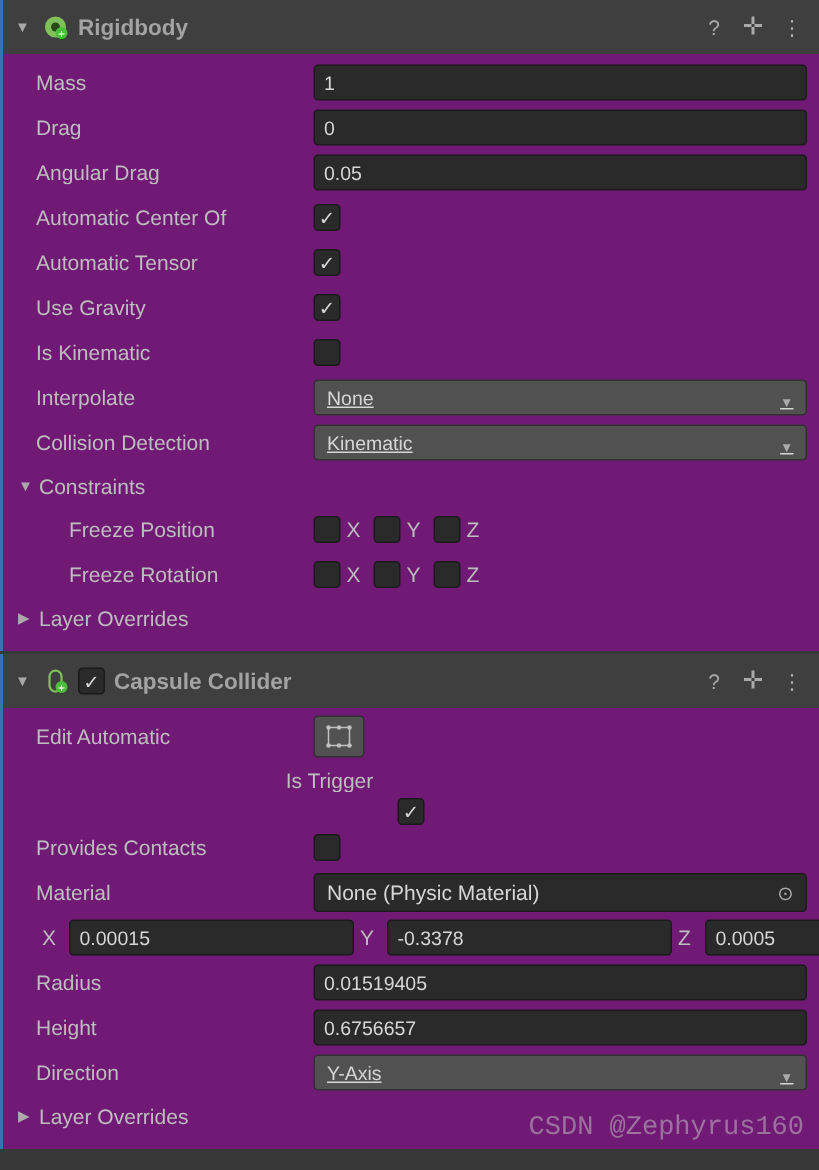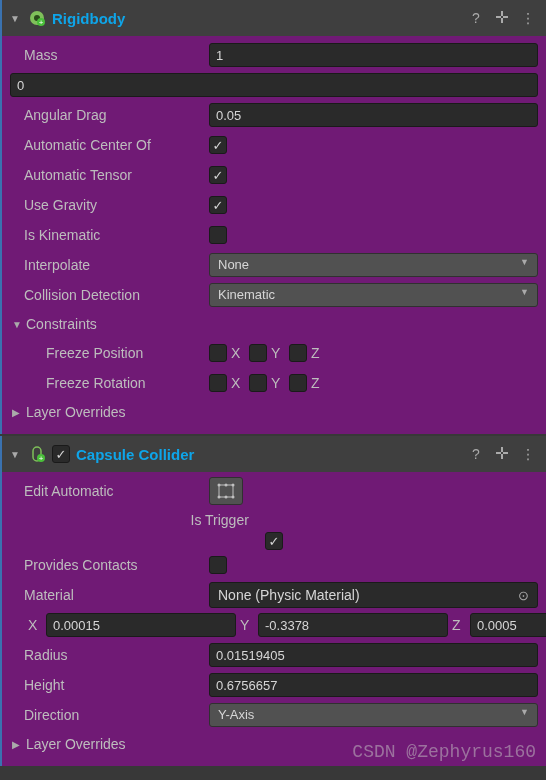--- a/index.html
+++ b/index.html
@@ -10,21 +10,21 @@
   .header {
     background: #3f3f3f;
     padding: 6px 8px;
     display: flex;
     align-items: center;
     gap: 6px;
     height: 36px;
   }
   .foldout { color: #aaa; font-size: 10px; width: 12px; cursor: pointer; }
   .comp-icon { width: 18px; height: 18px; display: flex; align-items: center; justify-content: center; }
-  .comp-title { color: #0ea5e9; font-weight: bold; font-size: 15px; flex: 1; }
+  .comp-title { color: #a3a3a3; font-weight: bold; font-size: 15px; flex: 1; }
   .hdr-btn { color: #aaa; width: 20px; text-align: center; font-size: 14px; cursor: pointer; }
   
   .body { padding: 4px 8px 8px 8px; background: #701a75; }
   .row {
     display: flex;
     align-items: center;
     min-height: 30px;
     gap: 4px;
   }
   .lbl {
@@ -53,22 +53,23 @@
   .dd {
     background: #515151;
     border: 1px solid #303030;
     border-radius: 3px;
     color: #d6d6d6;
     font-size: 13px;
     padding: 3px 8px;
     height: 24px;
     flex: 1;
     display: flex;
-    align-items: flex-start;
+    align-items: flex-end;
     justify-content: space-between;
+    text-decoration: underline;
   }
   .dd-arrow { font-size: 9px; color: #aaa; }
   
   .cb {
     width: 18px; height: 18px;
     background: #2a2a2a;
     border: 1px solid #1a1a1a;
     border-radius: 3px;
     display: flex;
     align-items: center;
@@ -148,20 +149,21 @@
         </svg>
     </span>
     <span class="hdr-btn">⋮</span>
   </div>
   <div class="body">
     <div class="row">
       <span class="lbl">Mass</span>
       <input class="num-input" value="1" style="">
     </div>
     <div class="row">
+      <span class="lbl">Drag</span>
       <input class="num-input" value="0" style="">
     </div>
     <div class="row">
       <span class="lbl">Angular Drag</span>
       <input class="num-input" value="0.05" style="">
     </div>
     <div class="row">
       <span class="lbl">Automatic Center Of</span>
       <div class="ctrl">
           <span class="cb checked"></span>

